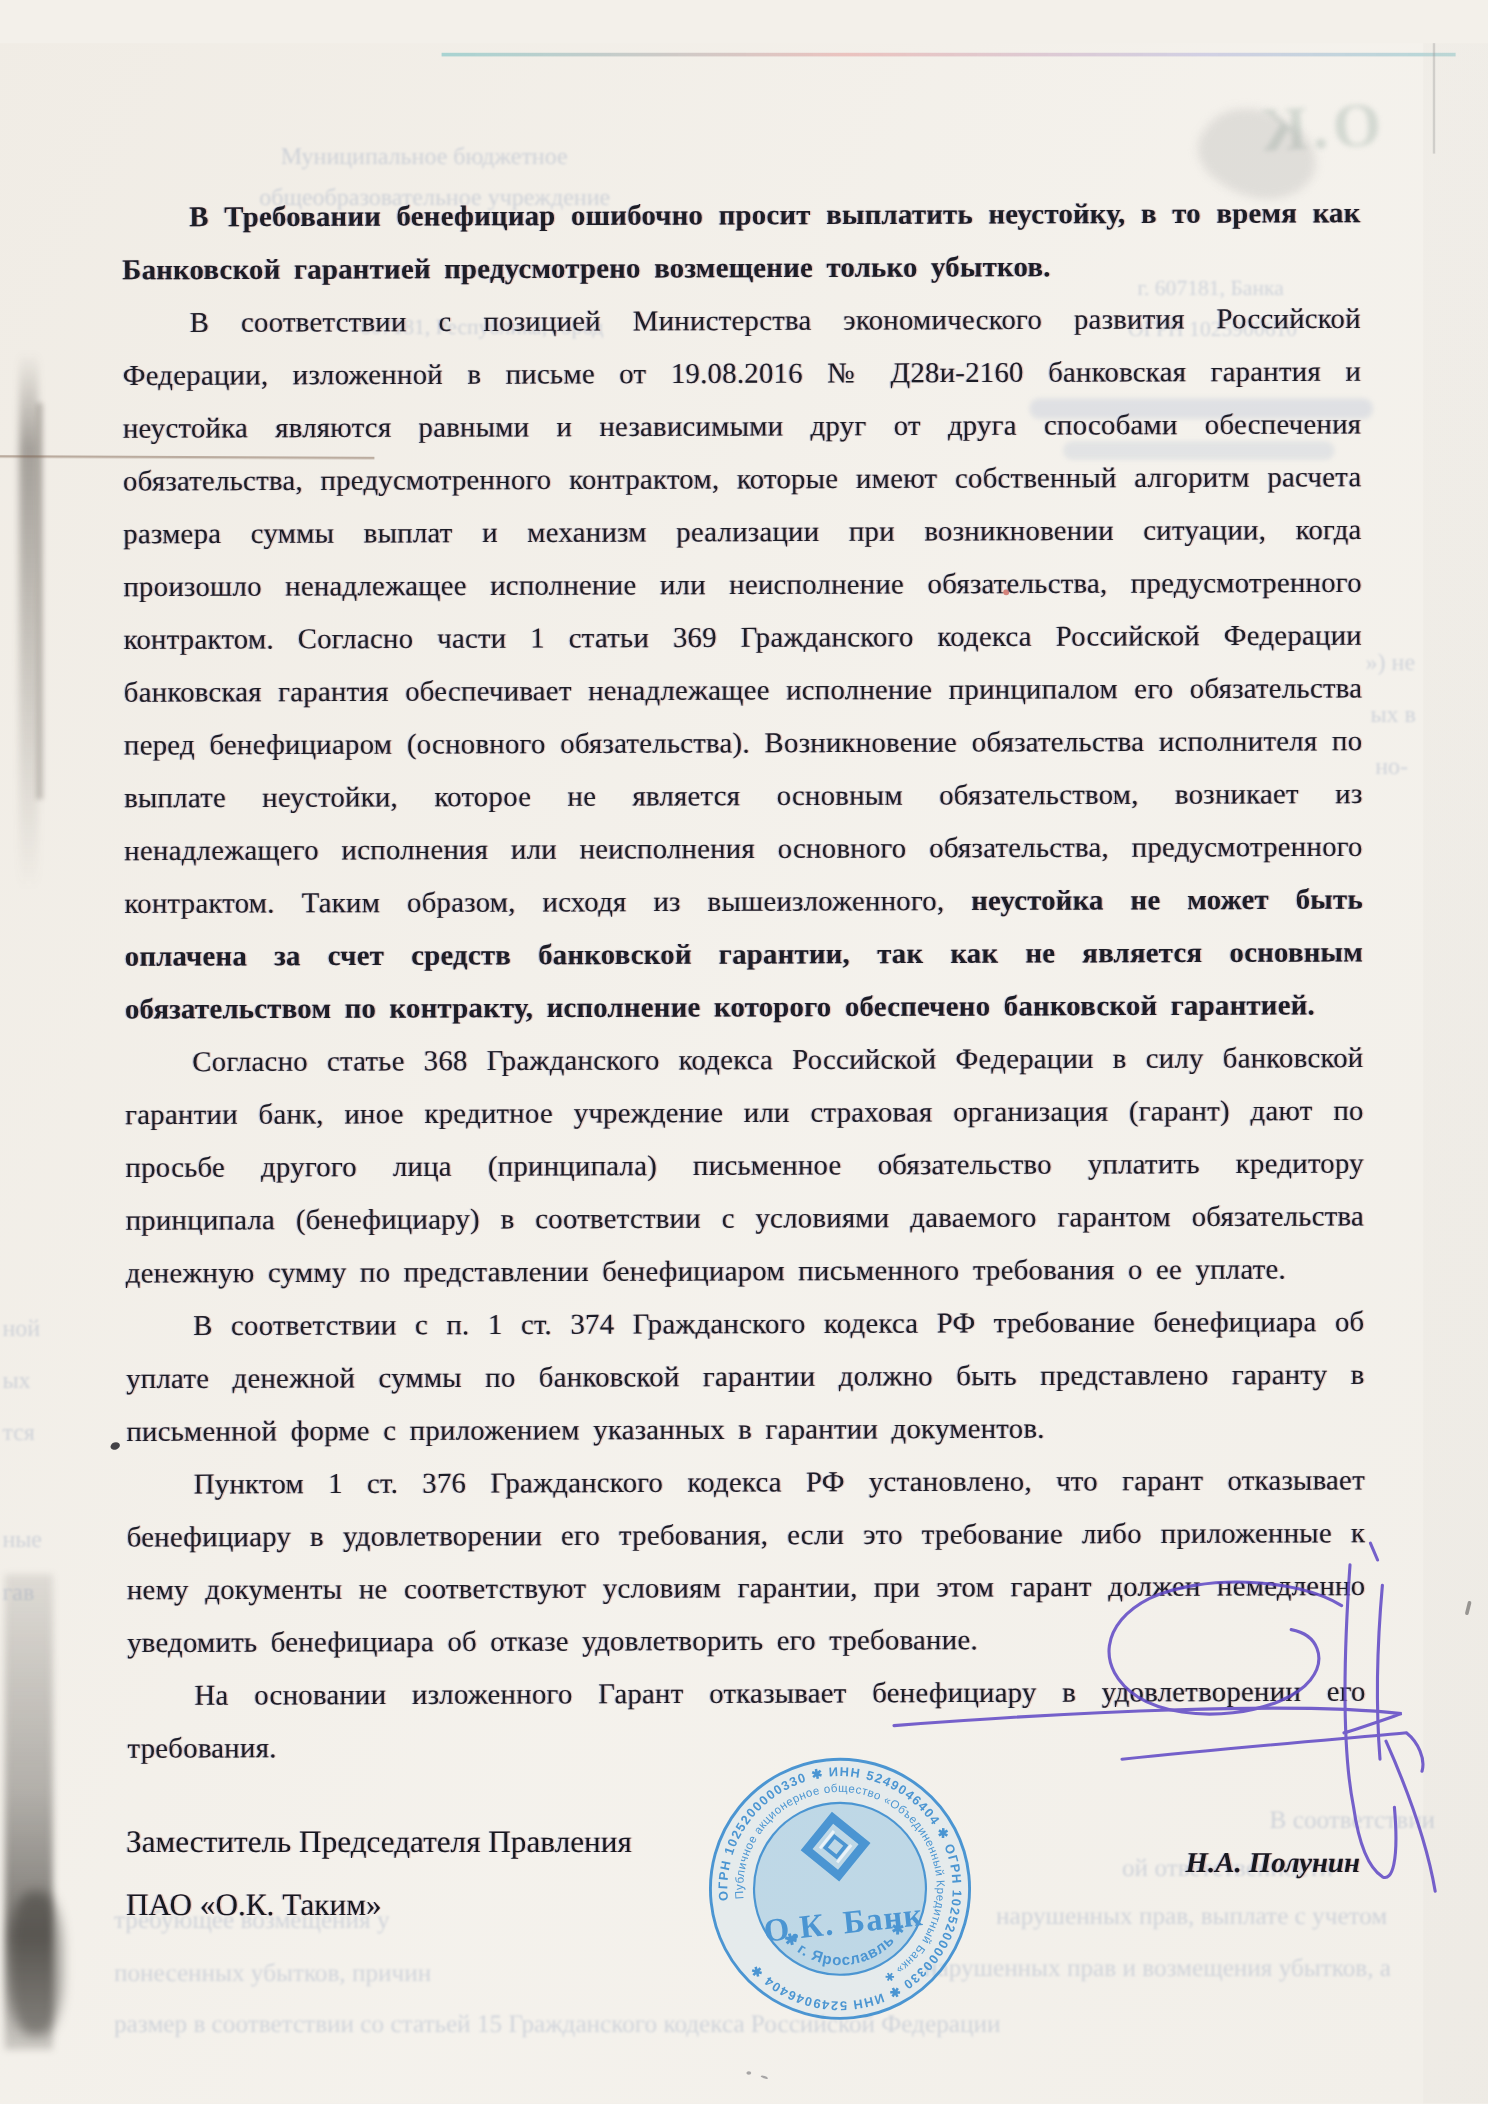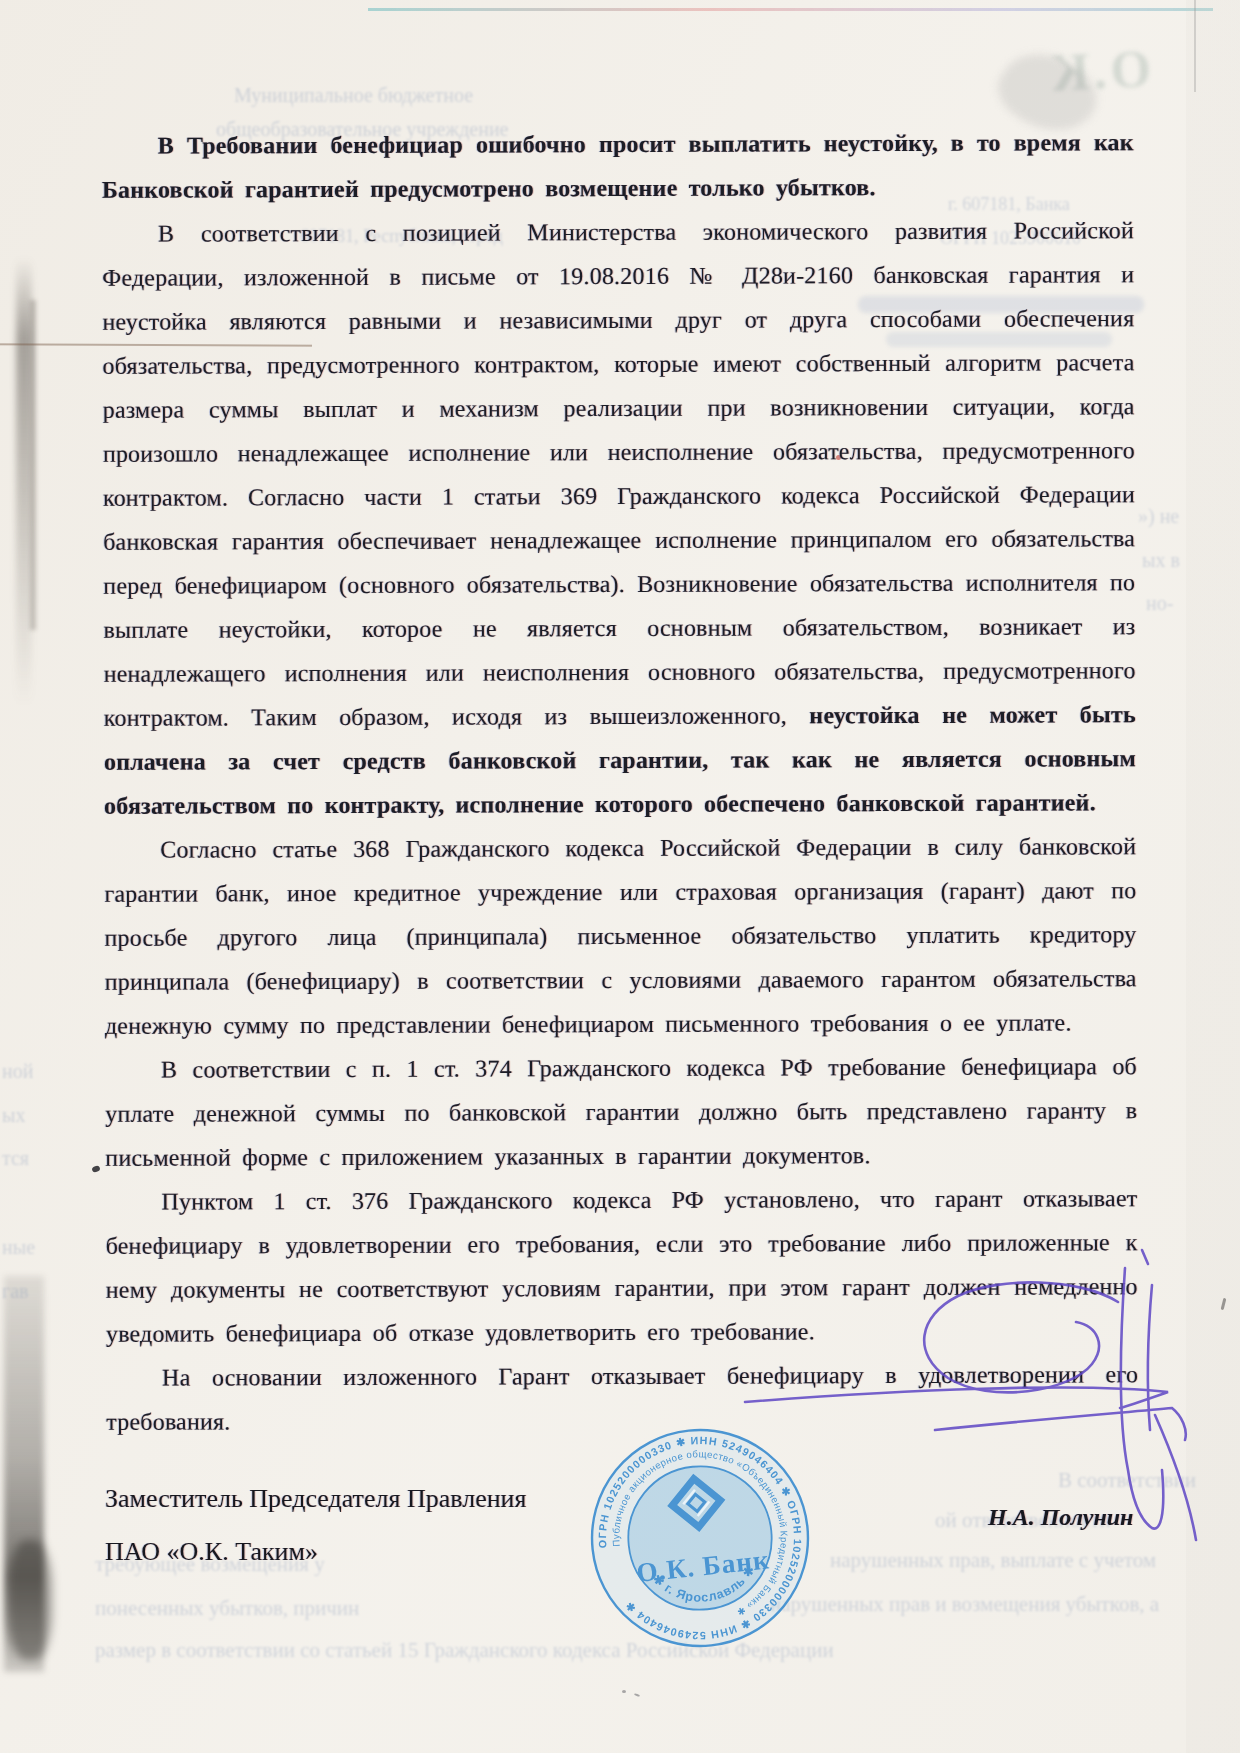--- a/index.html
+++ b/index.html
@@ -1,21 +1,21 @@
 <!DOCTYPE html>
 <html><head>
 <meta charset="utf-8">
 <title>Скан письма</title>
 <style>
   html,body{margin:0;padding:0;}
   body{width:1240px;height:1753px;position:relative;overflow:hidden;
        font-family:"Liberation Serif", serif;
        background:#f3f0ea;}
   .paper{position:absolute;inset:0;
-       background:linear-gradient(115deg, rgba(238,233,225,.55), rgba(248,246,242,.25) 55%, rgba(240,237,231,.4));}
+       background:linear-gradient(115deg, rgba(238,233,225,.55), rgba(248,246,242,.25) 55%, rgba(240,237,231,.4));margin-top:36px;}
   
   .top-scan-line{position:absolute;left:368px;top:8px;width:845px;height:3px;
        background:linear-gradient(90deg, rgba(0,150,160,.30), rgba(215,80,80,.28) 40%, rgba(90,90,200,.22) 75%, rgba(0,140,150,.25));
        filter:blur(.6px);}
   .right-edge-line{position:absolute;left:1194px;top:0;width:2px;height:92px;background:rgba(150,150,150,.38);}
   .right-shade{position:absolute;left:1186px;top:0;width:54px;height:1753px;
        background:linear-gradient(90deg, rgba(205,200,193,.10), rgba(218,214,208,.16));}
   .smudge-a{position:absolute;left:16px;top:258px;width:16px;height:448px;
        background:linear-gradient(180deg, rgba(60,55,50,0) 0%, rgba(60,55,50,.42) 18%, rgba(75,70,63,.30) 45%, rgba(75,70,63,.16) 70%, rgba(75,70,63,0));
        filter:blur(3px);}

